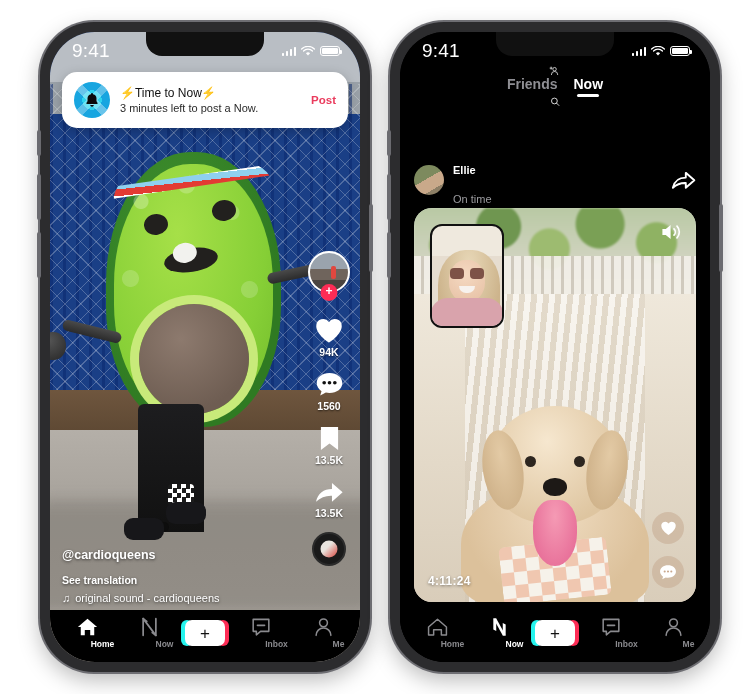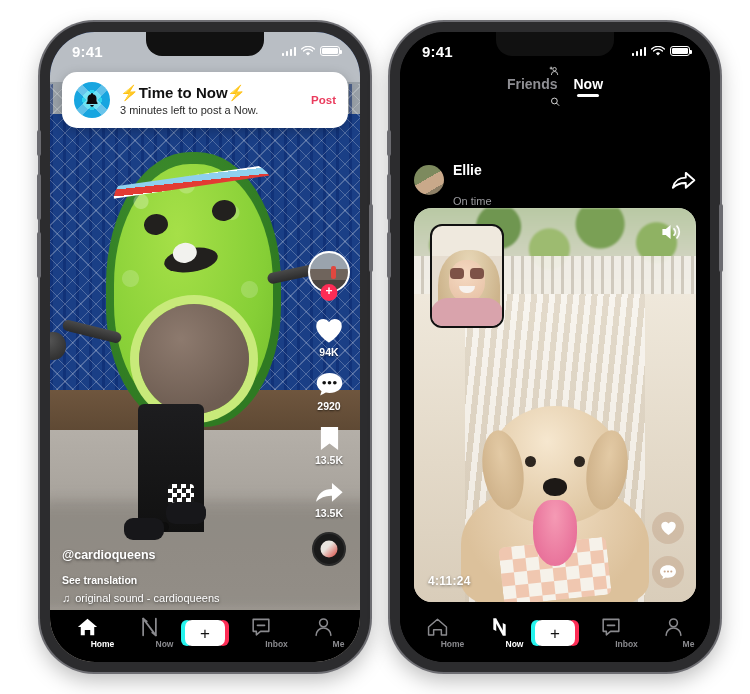--- a/index.html
+++ b/index.html
@@ -29,21 +29,21 @@
   .phone.right .sb4 { right:-3px; top:182px; width:4px; height:68px; }
 
   
   .notch { position:absolute; left:50%; transform:translateX(-50%); top:0;
     width:118px; height:24px; background:#111; border-radius:0 0 16px 16px; z-index:22; }
 
   
   .statusbar { position:absolute; top:0; left:0; right:0; height:32px; z-index:21;
     display:flex; align-items:center; justify-content:space-between;
     padding:6px 20px 0 22px; }
-  .sb-time { font-size:15px; font-weight:700; letter-spacing:.2px; }
+  .sb-time { font-size:19px; font-weight:400; letter-spacing:.2px; }
   .sb-right { display:flex; align-items:center; gap:5px; }
   .bars { display:flex; align-items:flex-end; gap:1.5px; height:10px; }
   .bars i { display:block; width:2.5px; border-radius:.7px; background:currentColor; }
   .bars i:nth-child(1){height:3.5px} .bars i:nth-child(2){height:5.5px}
   .bars i:nth-child(3){height:7.5px} .bars i:nth-child(4){height:9.5px}
   .batt { width:20px; height:10px; border:1.4px solid currentColor; border-radius:3px;
     position:relative; }
   .batt::before { content:""; position:absolute; inset:1.4px; background:currentColor;
     border-radius:1.2px; }
   .batt::after { content:""; position:absolute; right:-3px; top:3px; width:1.8px;
@@ -132,21 +132,21 @@
     display:flex; align-items:center; gap:10px; box-shadow:0 3px 12px rgba(0,0,0,.22); }
   .banner-ico { width:36px; height:36px; border-radius:50%; flex:0 0 36px;
     background:radial-gradient(circle at 50% 50%, #2fd4ee 0 38%, #17a5e0 38% 100%);
     display:flex; align-items:center; justify-content:center; position:relative;
     overflow:hidden; }
   .banner-ico::before { content:""; position:absolute; inset:0;
     background:
       linear-gradient(45deg, transparent 42%, rgba(255,255,255,.35) 42% 58%, transparent 58%),
       linear-gradient(-45deg, transparent 42%, rgba(255,255,255,.3) 42% 58%, transparent 58%); }
   .banner-txt { flex:1; min-width:0; }
-  .banner-title { font-size:15px; font-weight:700; color:#111; white-space:nowrap; }
+  .banner-title { font-size:12px; font-weight:400; color:#111; white-space:nowrap; }
   .banner-sub { font-size:11px; color:#2a2a2a; margin-top:2px; white-space:nowrap; }
   .banner-post { font-size:11.5px; color:#ea3b5d; font-weight:600; padding-left:6px;text-align:center; }
 
   
   .rail { position:absolute; right:10px; bottom:96px; z-index:13;
     display:flex; flex-direction:column; align-items:center; gap:13px; }
   .rail-item { display:flex; flex-direction:column; align-items:center; gap:2px; }
   .rail-count { font-size:10.5px; font-weight:700; color:#fff;
     text-shadow:0 1px 2px rgba(0,0,0,.6); }
   .avatar-wrap { position:relative; width:42px; height:42px; margin-bottom:10px; }
@@ -206,21 +206,21 @@
   .mem-pill { position:absolute; left:50%; transform:translateX(-50%); top:80px;
     z-index:12; background:#1d1d1f; border-radius:18px; padding:7px 14px;
     display:flex; align-items:center; gap:7px; color:#fff; font-size:11.5px;
     font-weight:700; white-space:nowrap; }
   .poster { position:absolute; top:126px; left:14px; right:14px; height:44px;
     z-index:12; display:flex; align-items:center; gap:9px; }
   .p-avatar { width:30px; height:30px; border-radius:50%; flex:0 0 30px;
     background:linear-gradient(150deg,#7d8a5e 0 45%, #c9a98a 45% 75%, #8d7f66 75%);
     overflow:hidden; }
   .p-meta { flex:1; }
-  .p-name { font-size:14px; font-weight:700; color:#fff;margin-top:8px; }
+  .p-name { font-size:11px; font-weight:700; color:#fff;margin-top:8px; }
   .p-status { font-size:11px; color:#9b9b9f; margin-top:17px; }
 
   .nowcard { position:absolute; left:14px; right:14px; top:176px; bottom:60px;
     border-radius:18px; overflow:hidden;
     background:linear-gradient(180deg,#cfd8c4 0 18%, #e6e0d4 18% 46%, #ddd3c4 46%); }
   .nc-trees { position:absolute; left:0; right:0; top:0; height:62px;
     background:
       radial-gradient(circle at 12% 60%, #86a95e 0 18px, transparent 19px),
       radial-gradient(circle at 30% 30%, #6f9650 0 22px, transparent 23px),
       radial-gradient(circle at 48% 66%, #9dbb70 0 20px, transparent 21px),
@@ -379,21 +379,21 @@
           <div class="rail-count">94K</div>
         </div>
 
         <div class="rail-item">
           <svg width="29" height="27" viewBox="0 0 24 22">
             <path d="M12 1.4c6.1 0 10.6 3.6 10.6 8.3 0 4.7-4.5 8.3-10.6 8.3a14 14 0 0 1-3-.3l-4.7 2.4 1.1-3.6C2.9 14.9 1.4 12.3 1.4 9.7 1.4 5 5.9 1.4 12 1.4z" fill="#fff"></path>
             <circle cx="7.6" cy="9.6" r="1.5" fill="#111"></circle>
               <circle cx="12" cy="9.6" r="1.5" fill="#111"></circle>
               <circle cx="16.4" cy="9.6" r="1.5" fill="#111"></circle>
           </svg>
-          <div class="rail-count">2920</div>
+          <div class="rail-count">1560</div>
         </div>
 
         <div class="rail-item">
           <svg width="25" height="27" viewBox="0 0 20 22">
             <path d="M3 1.6h14v18.8L10 15 3 20.4z" fill="#fff"></path>
           </svg>
           <div class="rail-count">13.5K</div>
         </div>
 
         <div class="rail-item">

